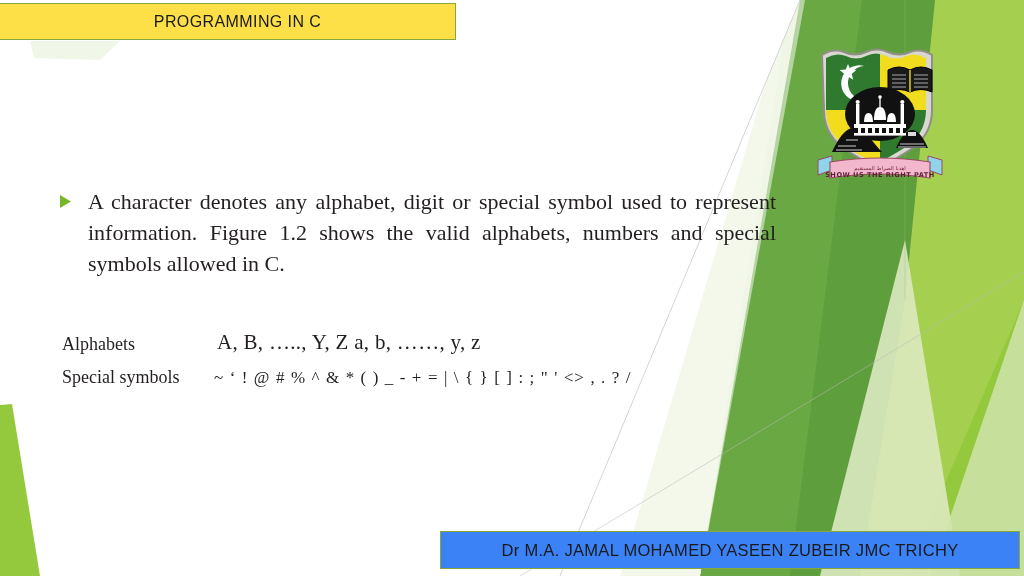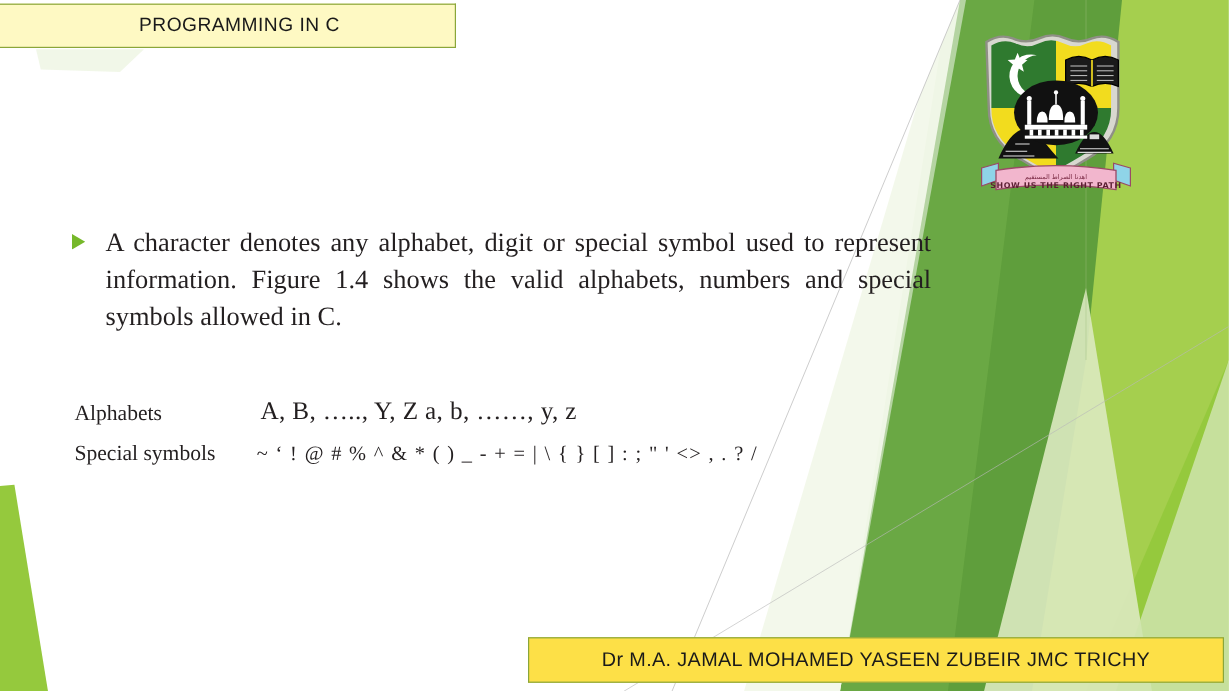--- a/index.html
+++ b/index.html
@@ -23,23 +23,23 @@
     width: 1024px;
     height: 576px;
     pointer-events: none;
   }
 
   
   #title-bar {
     position: absolute;
     left: 0px;
     top: 3px;
-    width: 380px;
+    width: 456px;
     height: 37px;
-    background: #fef9c3;
+    background: #fde047;
     border: 1px solid #8aa63a;
     border-left: none;
     box-sizing: border-box;
     display: flex;
     align-items: center;
     justify-content: center;
   }
   #title-bar-text {
     font-family: "Liberation Sans", sans-serif;
     font-size: 16px;
@@ -119,41 +119,41 @@
   .cs-row.symbols .cs-label { width: 152px; }
   .cs-row.symbols .cs-value { font-size: 17px; letter-spacing: 1.1px; }
 
   
   #footer-bar {
     position: absolute;
     left: 440px;
     top: 531px;
     width: 580px;
     height: 38px;
-    background: #fde047;
+    background: #3b82f6;
     border: 1px solid #8aa63a;
     box-sizing: border-box;
     display: flex;
     align-items: center;
     justify-content: center;
   }
   #footer-bar-text {
     font-family: "Liberation Sans", sans-serif;
     font-size: 16.5px;
     font-weight: 400;
     letter-spacing: 0.3px;
     color: #1a1a1a;
     white-space: nowrap;
   }
 
   
   #crest {
     position: absolute;
     left: 812px;
-    top: 24px;
+    top: 44px;
     width: 136px;
     height: 142px;
   }
   #crest svg { display: block; width: 100%; height: 100%; }
 </style>
 </head>
 <body>
 
 <div id="slide">
 
@@ -183,21 +183,21 @@
 
   <div id="title-bar">
     <span id="title-bar-text">PROGRAMMING IN C</span>
   </div>
 
 
   <div id="bullet-block">
     <svg id="bullet-marker" viewBox="0 0 11 13">
       <polygon points="0,0 11,6.5 0,13" fill="#76b82a"></polygon>
     </svg>
-    <div id="bullet-text">A character denotes any alphabet, digit or special symbol used to represent information. Figure 1.4 shows the valid alphabets, numbers and special symbols allowed in C.</div>
+    <div id="bullet-text">A character denotes any alphabet, digit or special symbol used to represent information. Figure 1.2 shows the valid alphabets, numbers and special symbols allowed in C.</div>
   </div>
 
   <div id="char-set-table">
 
     <div class="cs-row">
       <span class="cs-label">Alphabets</span>
       <span class="cs-value">A, B, ….., Y, Z a, b, ……, y, z</span>
     </div>
 
 

